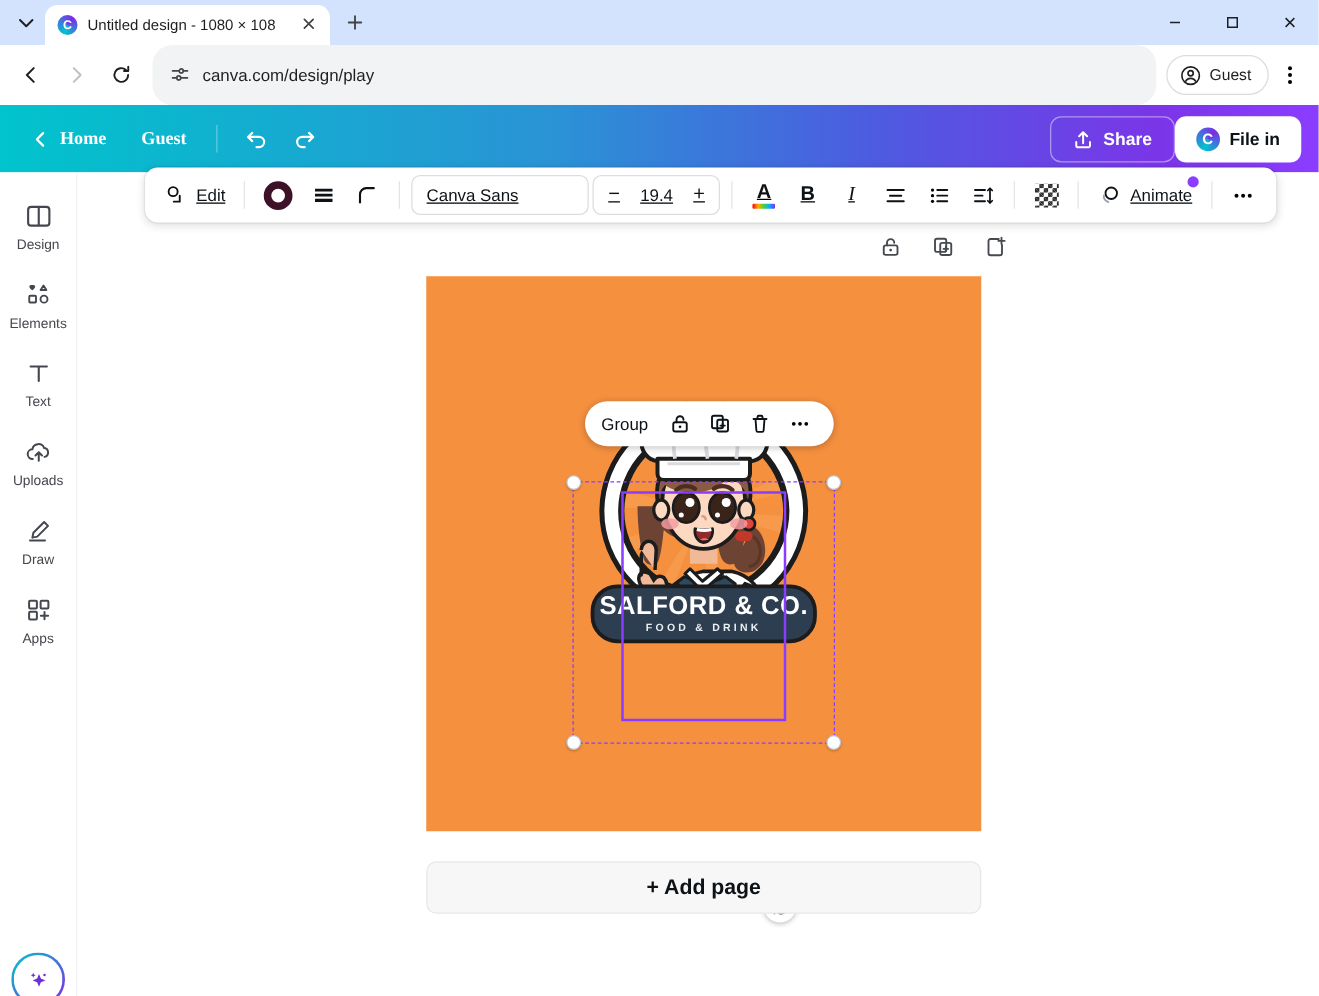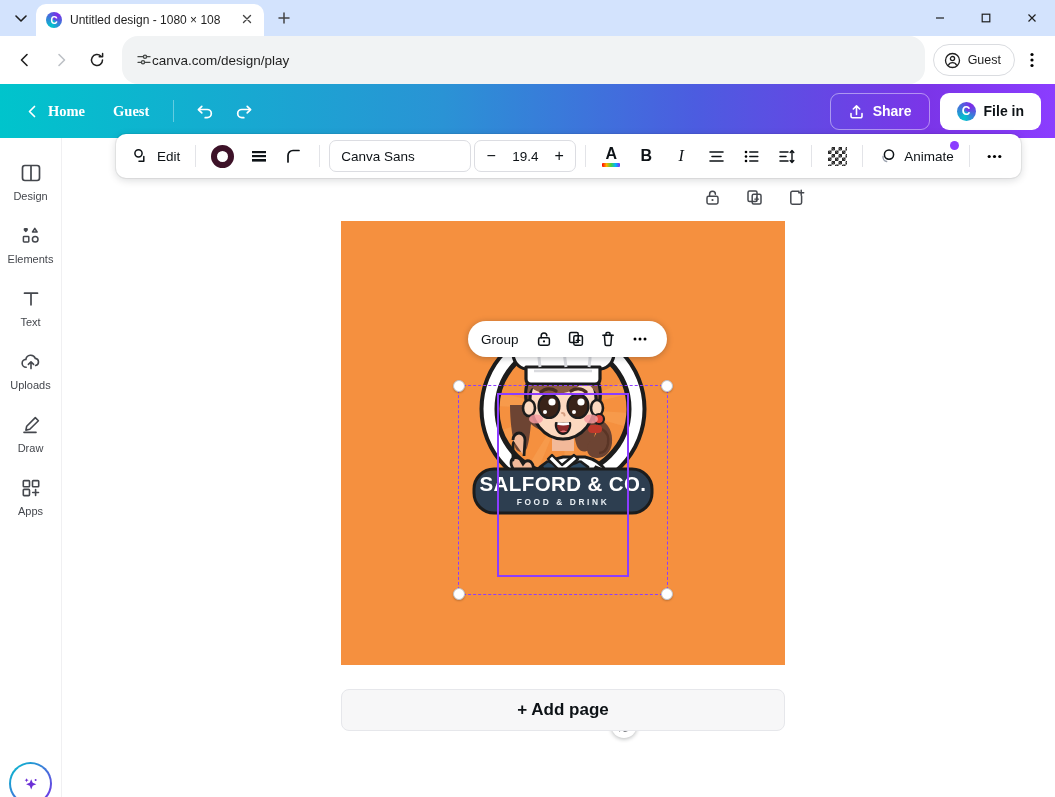--- a/index.html
+++ b/index.html
@@ -53,21 +53,21 @@
   }
   .nav-btn {
     width: 34px; height: 34px; border-radius: 50%;
     display: flex; align-items: center; justify-content: center;
     color: #1f1f1f; flex: 0 0 auto;
   }
   .nav-btn.disabled { color: #bdc1c6; }
   .omnibox {
     flex: 1 1 auto; height: 48px; background: #f1f3f4;
     border-radius: 16px; display: flex; align-items: center;
-    padding: 0 14px; margin: 0 6px;
+    gap: 10px; padding: 0 14px; margin: 0 6px;
   }
   .omnibox-url { font-size: 13.5px; color: #1f1f1f; }
   .guest-pill {
     display: flex; align-items: center; gap: 7px; height: 32px;
     border: 1px solid #dadce0; border-radius: 16px; padding: 0 13px 0 10px;
     font-size: 12.5px; color: #1f1f1f; flex: 0 0 auto;
   }
   .kebab {
     width: 30px; height: 32px; display: flex; align-items: center;
     justify-content: center; color: #1f1f1f; flex: 0 0 auto;
@@ -81,21 +81,21 @@
   }
   .hdr-item {
     display: flex; align-items: center; gap: 9px; color: #fff;
     font-size: 14.5px; font-weight: bold; padding: 7px 12px; border-radius: 7px; font-family: Liberation Serif, serif;
   }
   .hdr-icon-btn {
     width: 36px; height: 36px; border-radius: 7px; color: #fff;
     display: flex; align-items: center; justify-content: center;
   }
   .hdr-sep { width: 1px; height: 22px; background: rgba(255,255,255,.35); margin: 0 8px; }
-  .hdr-right { margin-left: auto; display: flex; align-items: flex-start; gap: 10px; }
+  .hdr-right { margin-left: auto; display: flex; align-items: flex-start; gap: 0; }
   .share-btn {
     display: flex; align-items: center; gap: 8px; color: #fff;
     font-size: 14px; font-weight: bold; padding: 9px 17px;
     border: 1px solid rgba(255,255,255,.45); border-radius: 9px;
   }
   .signin-btn {
     display: flex; align-items: center; gap: 8px; background: #fff;
     color: #0d1216; font-size: 14px; font-weight: bold;
     padding: 9px 17px; border-radius: 9px;
   }
@@ -129,21 +129,21 @@
     display: flex; align-items: center; justify-content: center;
   }
 
   .editor { flex: 1 1 auto; position: relative; background: #fff; }
 
   
   .text-toolbar {
     position: absolute; left: 54px; top: -4px; height: 44px;
     background: #fff; border-radius: 10px;
     box-shadow: 0 0 0 1px rgba(14,19,24,.06), 0 2px 8px rgba(14,19,24,.16);
-    display: flex; align-items: center; padding: 0 10px; gap: 3px;
+    display: flex; align-items: center; padding: 0 10px; gap: 3px; text-decoration: underline;
   }
   .tt-btn {
     height: 32px; min-width: 32px; border-radius: 6px; display: flex;
     align-items: center; justify-content: center; gap: 7px;
     color: #0d1216; font-size: 13.5px; padding: 0 6px; position: relative;
   }
   .tt-sep { width: 1px; height: 22px; background: #e3e4e8; margin: 0 6px; }
   .color-ring {
     width: 23px; height: 23px; border-radius: 50%;
     border: 6.5px solid #3d1228; background: #fff;

